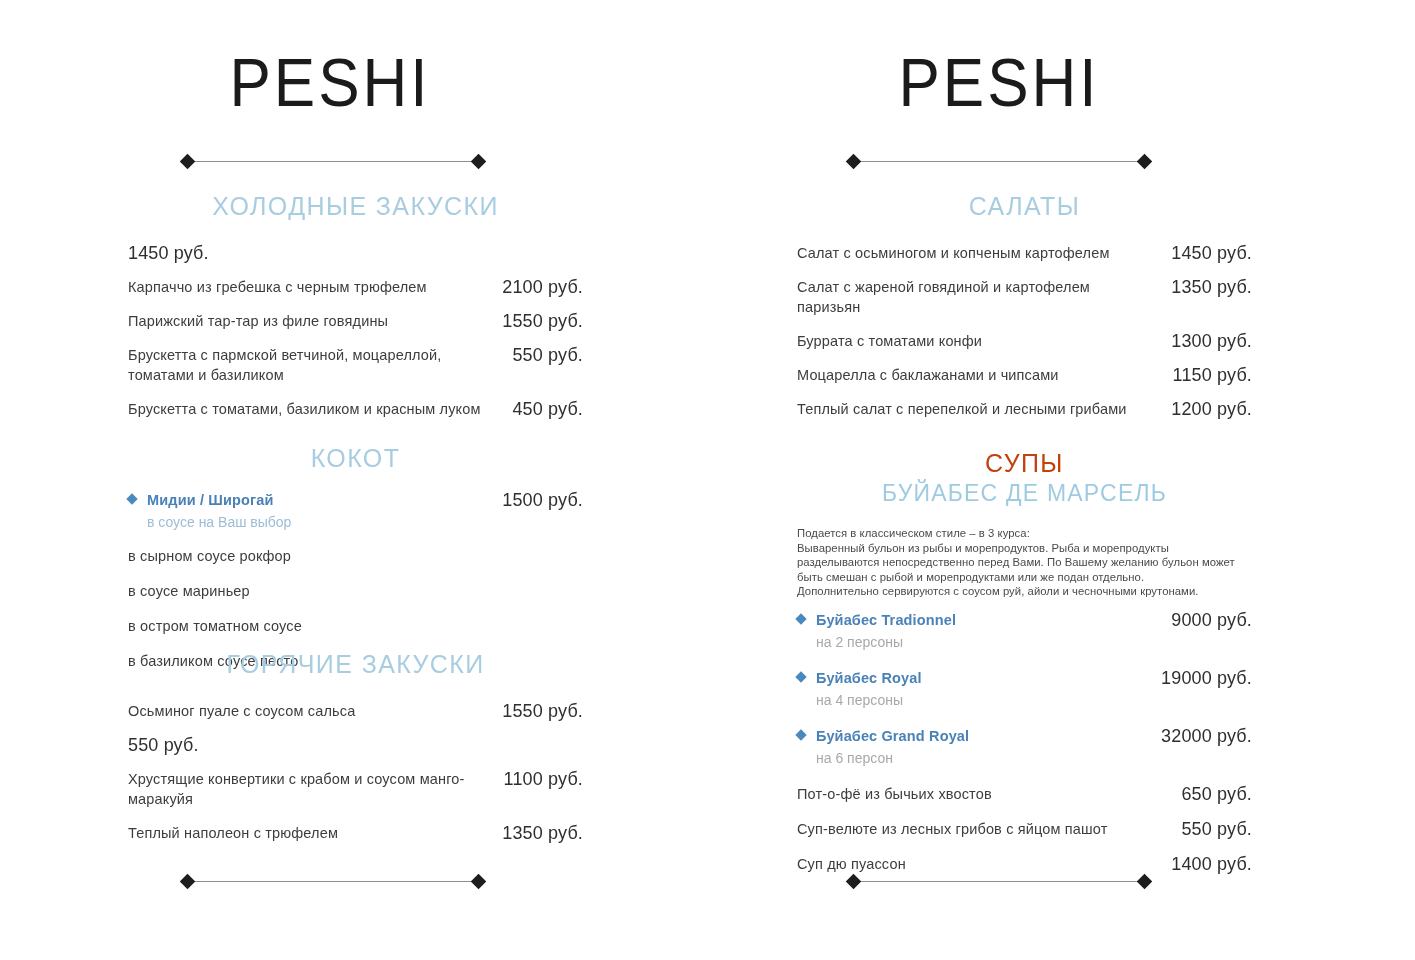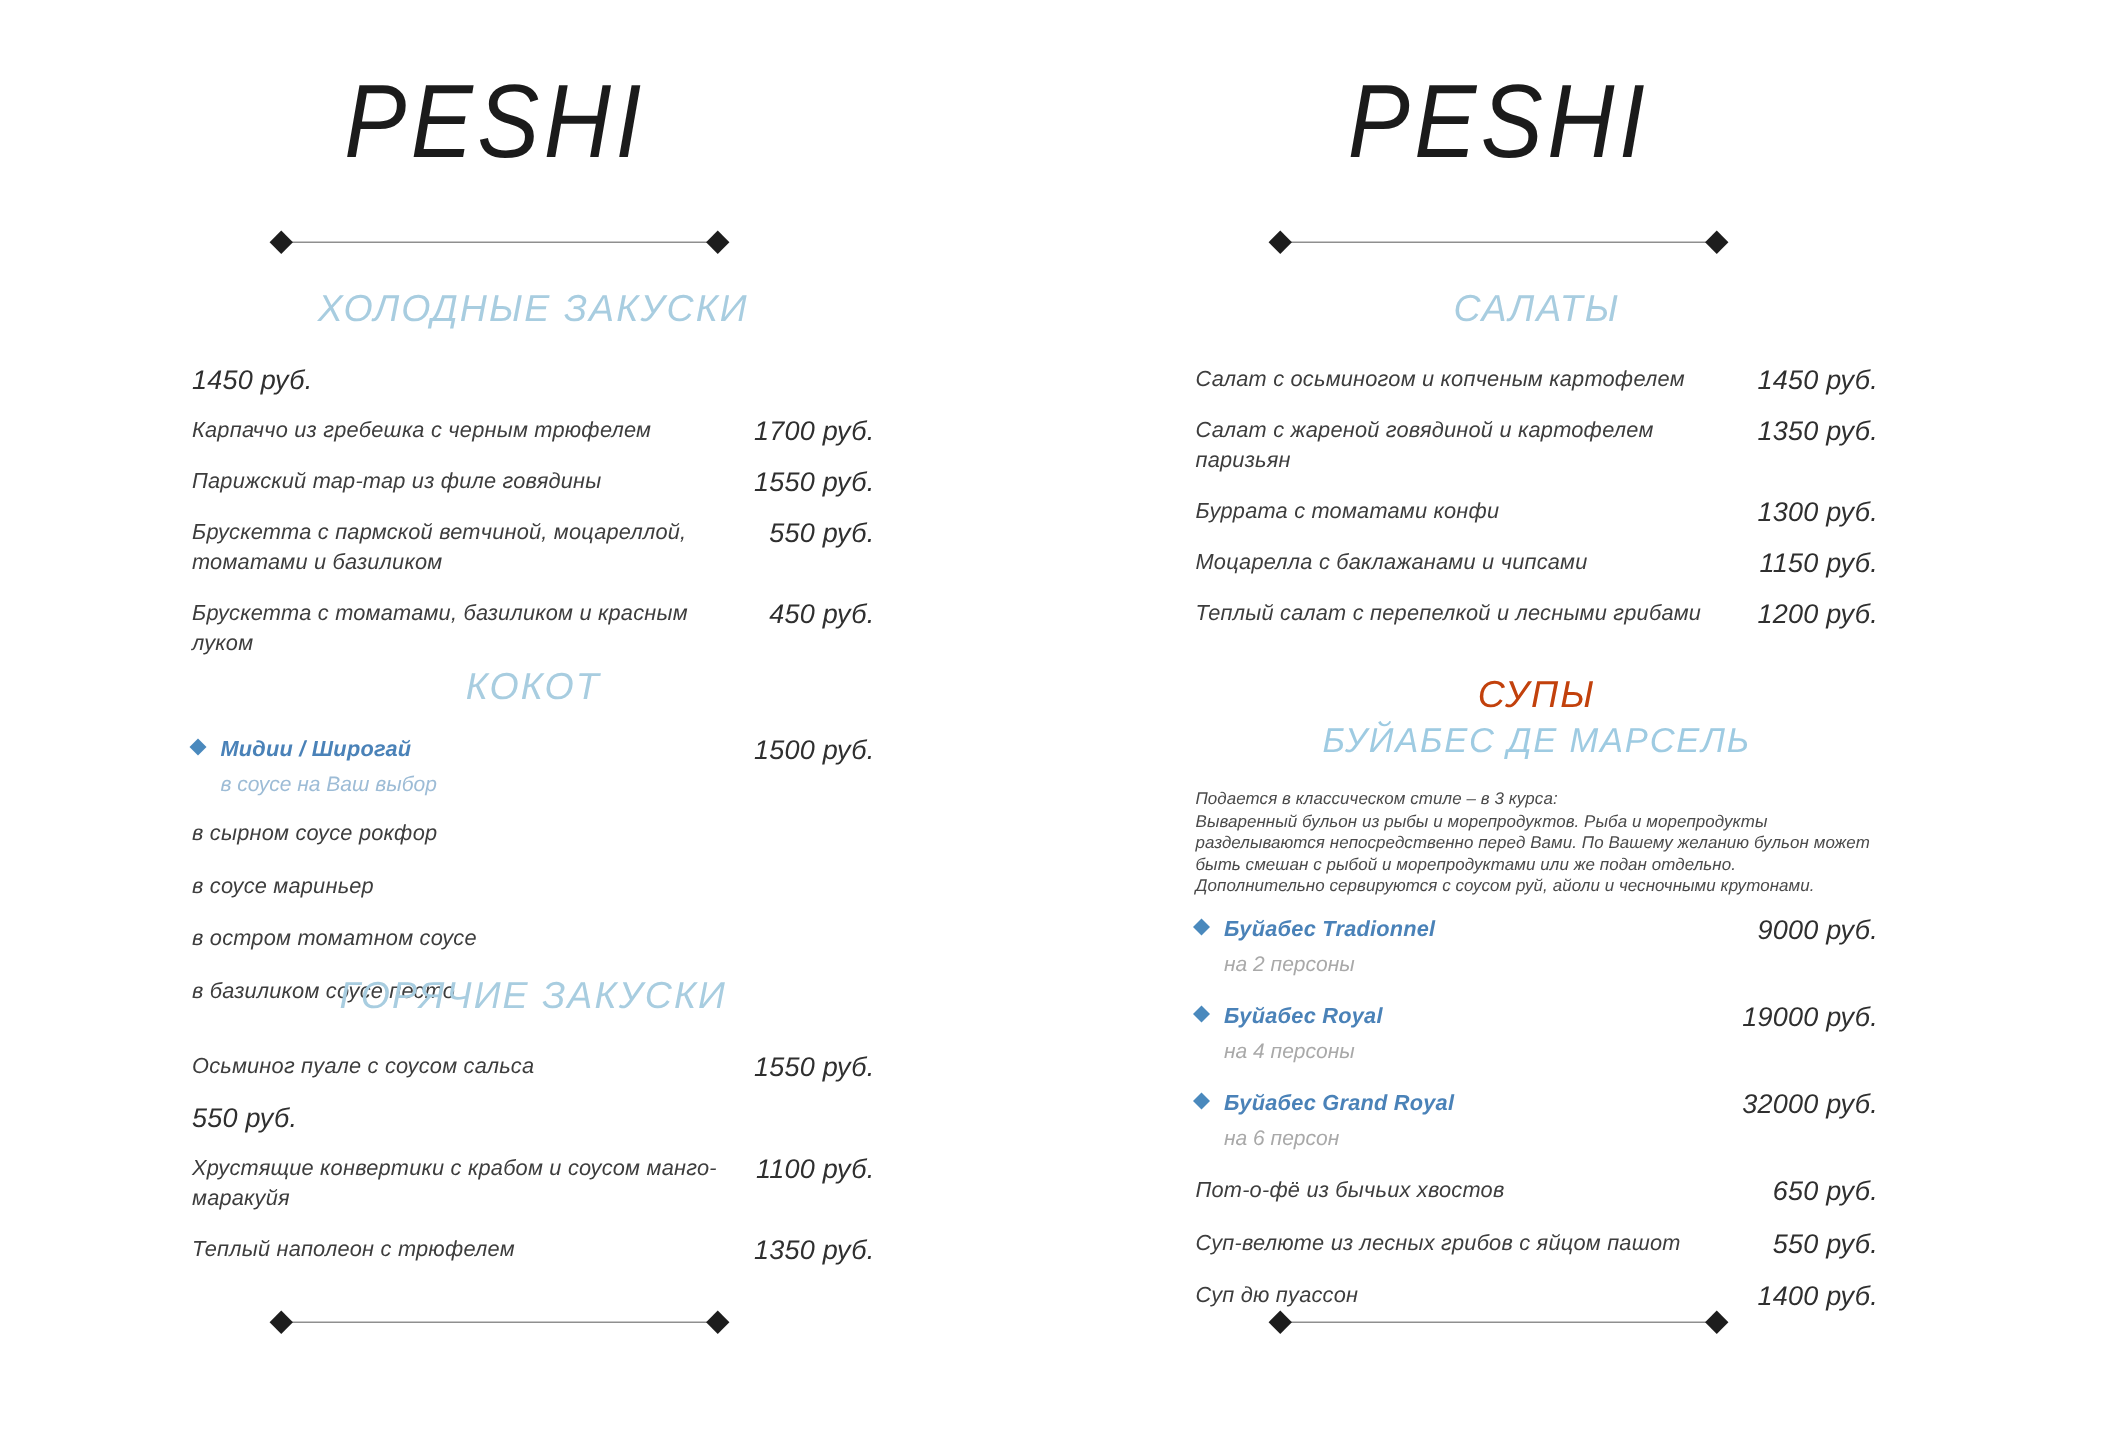--- a/index.html
+++ b/index.html
@@ -10,21 +10,20 @@
     background: #ffffff;
     font-family: "Liberation Sans", sans-serif;
     overflow: hidden;
   }
 
   .page {
     position: relative;
     width: 1332px;
     height: 960px;
     display: flex;
-    font-style: italic;
   }
 
   .column {
     position: relative;
     width: 707px;
     height: 960px;
     padding-top: 46px;
   }
 
   
@@ -195,21 +194,21 @@
     </div>
 
     <div class="block-cold">
       <div class="section-title">ХОЛОДНЫЕ ЗАКУСКИ</div>
       <div class="menu-list">
         <div class="menu-row">
           <span class="row-price">1450 руб.</span>
         </div>
         <div class="menu-row">
           <span class="row-name">Карпаччо из гребешка с черным трюфелем</span>
-          <span class="row-price">1700 руб.</span>
+          <span class="row-price">2100 руб.</span>
         </div>
         <div class="menu-row">
           <span class="row-name">Парижский тар-тар из филе говядины</span>
           <span class="row-price">1550 руб.</span>
         </div>
         <div class="menu-row">
           <span class="row-name">Брускетта с пармской ветчиной, моцареллой, томатами и базиликом</span>
           <span class="row-price">550 руб.</span>
         </div>
         <div class="menu-row">

